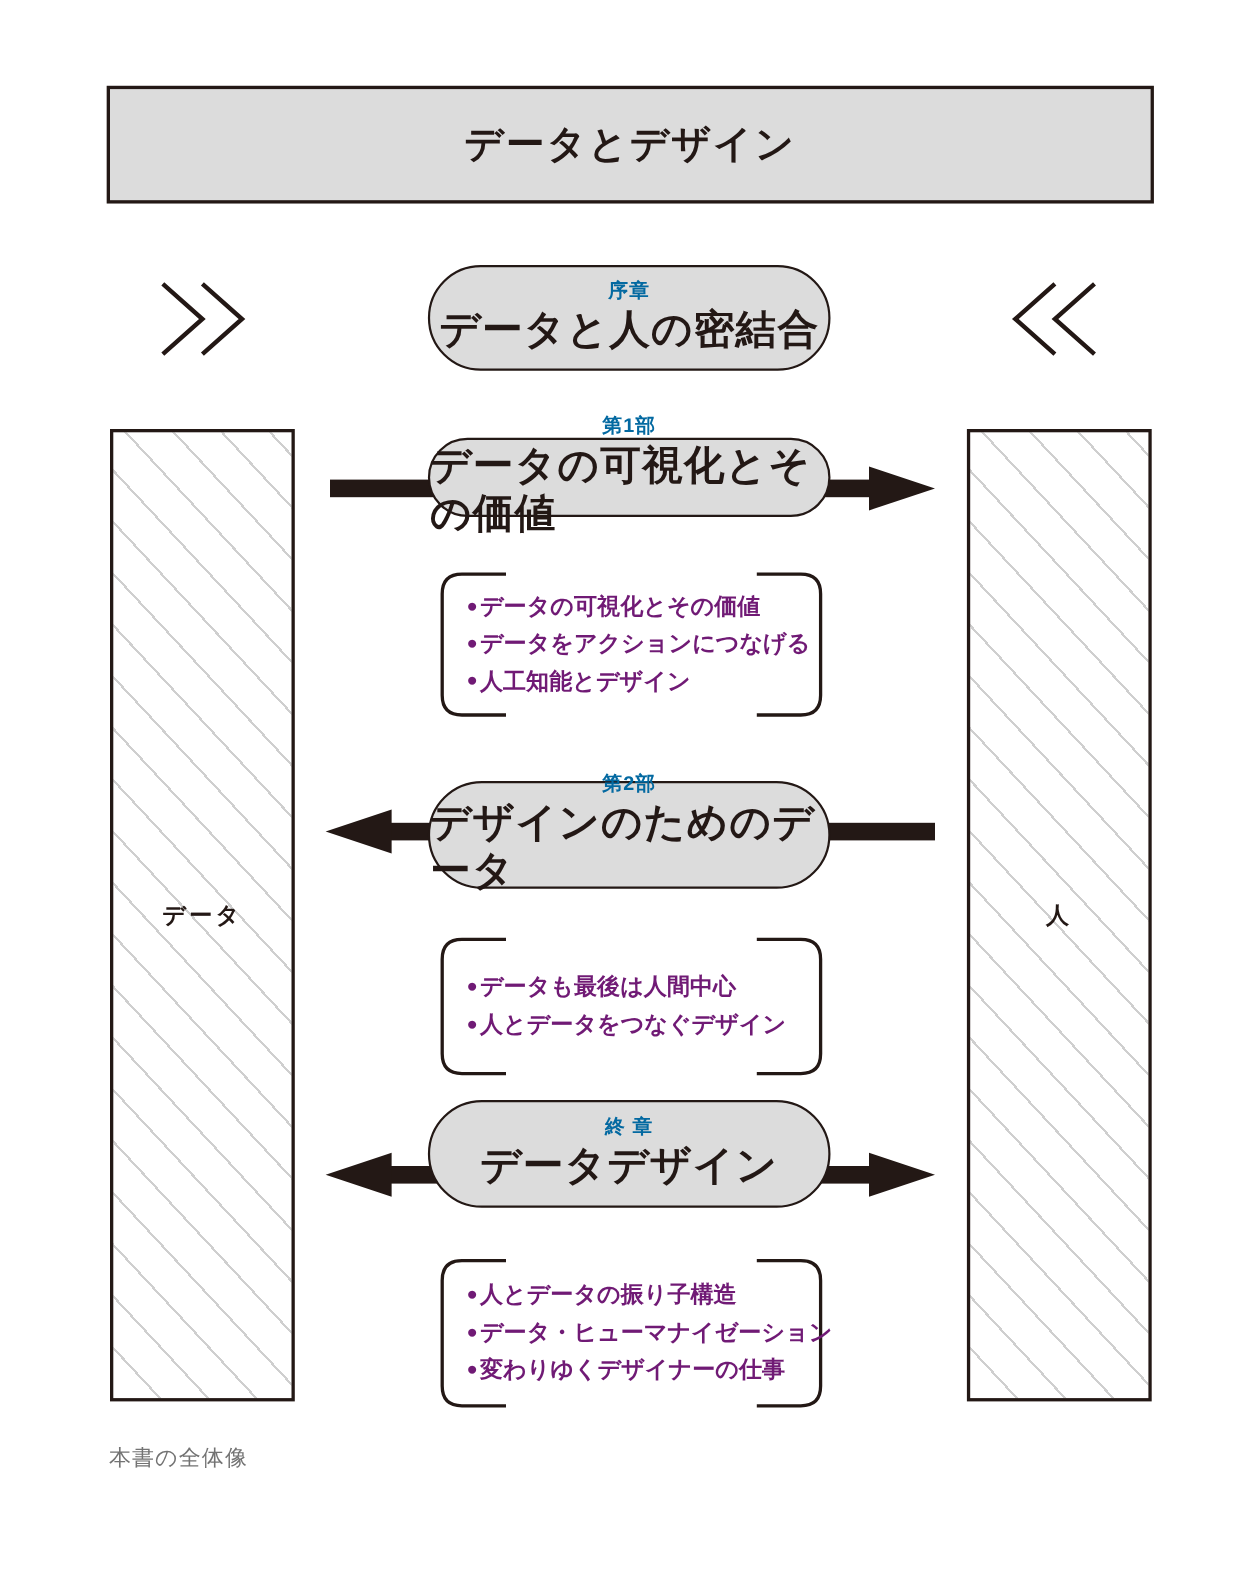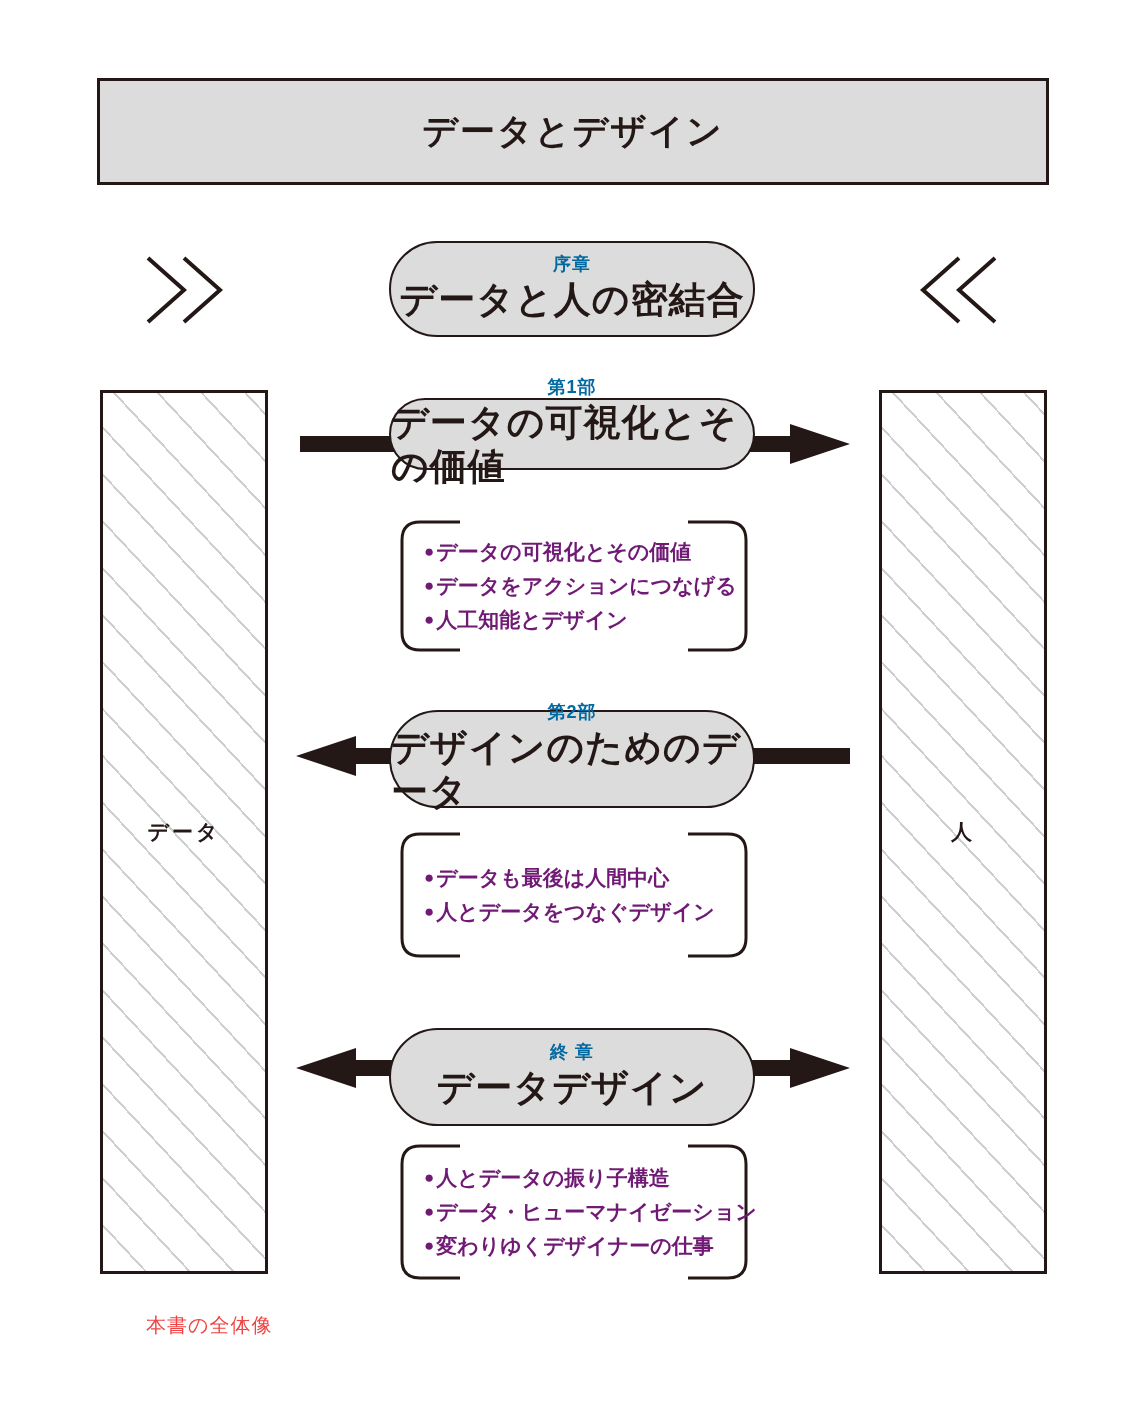--- a/index.html
+++ b/index.html
@@ -109,42 +109,42 @@
     font-size: 37px;
     font-weight: bold;
     letter-spacing: 1px;
     line-height: 1.2;
     margin-top: 3px;
     color: #231815;
   }
   #pill-0 { top: 241px;  height: 96px; }
   #pill-1 { top: 398px;  height: 72px; align-items: center; }
   #pill-2 { top: 710px;  height: 98px; }
-  #pill-3 { top: 1028px; height: 98px; }
+  #pill-3 { top: 1000px; height: 98px; }
 
   
   .arrow-layer {
     position: absolute;
     left: 0;
     top: 0;
     width: 1144px;
     height: 1426px;
     z-index: 1;
     pointer-events: none;
   }
 
   
   .bracket-box {
     position: absolute;
     left: 398px;
     width: 352px;
     box-sizing: border-box;
   }
   #bracket-0 { top: 518px;  height: 136px; }
-  #bracket-1 { top: 830px;  height: 130px; }
+  #bracket-1 { top: 850px;  height: 130px; }
   #bracket-2 { top: 1142px; height: 140px; }
 
   .bracket-box .bracket-svg {
     position: absolute;
     left: 0;
     top: 0;
     width: 100%;
     height: 100%;
   }
   .bracket-box ul {
@@ -172,22 +172,21 @@
     margin-right: 2px;
   }
 
   
   .caption {
     position: absolute;
     left: 99px;
     top: 1312px;
     font-size: 20px;
     letter-spacing: 1px;
-    color: #ef4444;
-    margin-left: 47px;
+    color: #737373;
   }
 </style>
 </head>
 <body>
 
 <div id="page">
 
   <div class="title-banner">
     <div class="title-text">データとデザイン</div>
   </div>

